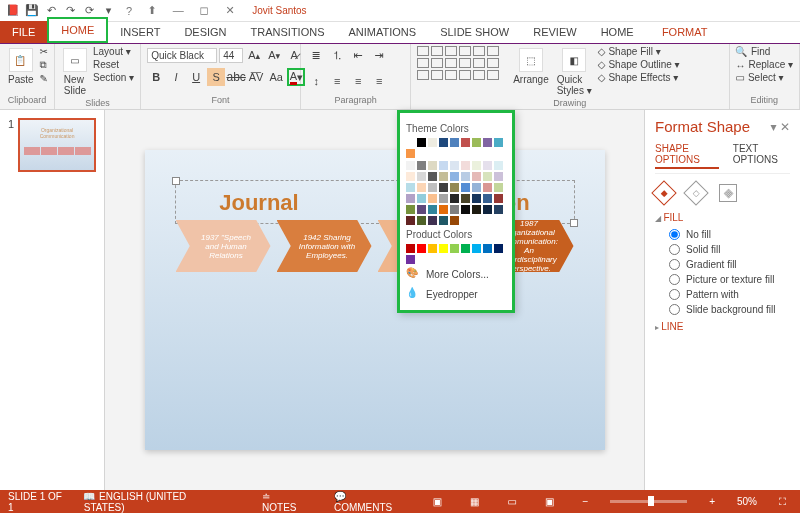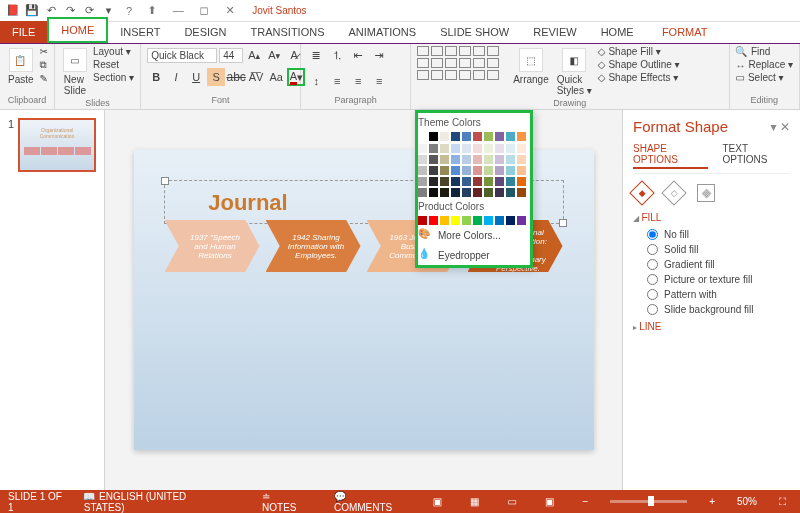--- a/index.html
+++ b/index.html
@@ -41,41 +41,41 @@
 .slide-area{flex:1;background:#f3f3f3;display:flex;align-items:center;justify-content:center;position:relative}
 .slide{width:460px;height:300px;background:linear-gradient(#e8f0f7,#bcd2e5);box-shadow:0 2px 6px rgba(0,0,0,.2);position:relative;padding:20px}
 .slide-selbox{position:absolute;top:30px;left:30px;right:30px;height:44px;border:1px dashed #999}
 .slide-selbox::before,.slide-selbox::after{content:"";position:absolute;width:6px;height:6px;background:#fff;border:1px solid #888}
 .slide-selbox::before{top:-4px;left:-4px}
 .slide-selbox::after{bottom:-4px;right:-4px}
 .slide-title{font-family:"Arial Black",sans-serif;font-size:22px;font-weight:900;color:#cc7a2e;text-align:center;line-height:44px}
 .arrows-row{display:flex;gap:6px;margin-top:50px;justify-content:center}
 .chev{position:relative;width:95px;height:52px;display:flex;align-items:center;justify-content:center;padding:0 12px 0 18px;color:#fff;font-size:8px;font-style:italic;text-align:center;clip-path:polygon(0 0,85% 0,100% 50%,85% 100%,0 100%,15% 50%)}
 .c1{background:#f0c3a8}.c2{background:#d97e3e}.c3{background:#efb58b}.c4{background:#c65f1f}
-.format-pane{width:178px;border-left:1px solid #d4d4d4;padding:8px 10px;background:#fff}
+.format-pane{width:156px;border-left:1px solid #d4d4d4;padding:8px 10px;background:#fff}
 .fp-title{color:#c43e1c;font-size:15px;font-weight:400;display:flex;justify-content:space-between;align-items:center}
 .fp-close{color:#888;font-size:12px}
 .fp-tabs{display:flex;gap:14px;margin-top:8px;font-size:10px;border-bottom:1px solid #eee;padding-bottom:4px}
 .fp-tab.active{color:#c43e1c;border-bottom:2px solid #c43e1c;padding-bottom:2px}
 .fp-icons{display:flex;gap:14px;margin:10px 0}
 .fp-ico{width:18px;height:18px;border:1px solid #c43e1c;display:flex;align-items:center;justify-content:center;color:#c43e1c;transform:rotate(45deg);font-size:9px}
 .fp-ico span{transform:rotate(-45deg)}
 .fp-section{font-size:10px}
 .fp-head{color:#c43e1c;font-size:10px;margin:6px 0;cursor:pointer}
 .fp-head::before{content:"▸ ";color:#888;font-size:8px}
 .fp-head.open::before{content:"◢ "}
 .fp-radio{display:flex;align-items:center;gap:6px;margin:4px 0 4px 14px;font-size:10px}
 .fp-radio input{width:11px;height:11px}
 .status{height:23px;background:#c43e1c;color:#fff;display:flex;align-items:center;font-size:10px;padding:0 8px;gap:16px}
 .status .spacer{flex:1}
 .status .vbtn{padding:0 6px;cursor:pointer}
 .zoom-track{width:80px;height:3px;background:rgba(255,255,255,.4);position:relative}
 .zoom-track::after{content:"";position:absolute;width:6px;height:10px;background:#fff;left:38px;top:-4px}
 
-.picker{position:absolute;top:0;left:310px;width:118px;background:#fff;border:3px solid #1fb842;z-index:50;box-shadow:2px 2px 8px rgba(0,0,0,.2);}
+.picker{position:absolute;top:0;left:292px;width:118px;background:#fff;border:3px solid #1fb842;z-index:50;box-shadow:2px 2px 8px rgba(0,0,0,.2);padding:6px}
 .picker-h{font-size:10px;color:#555;margin:4px 0}
 .swatches{display:flex;flex-wrap:wrap;gap:2px}
 .sw{width:9px;height:9px;cursor:pointer}
 .picker-item{display:flex;align-items:center;gap:6px;font-size:10px;padding:3px 0;cursor:pointer}
 .picker-ico{width:14px;height:14px;display:inline-block}
 
 .fontcolor-hl{border:2px solid #1fb842;padding:0}
 .shape-gallery{display:flex;flex-wrap:wrap;width:90px;gap:2px}
 .shape-gallery i{width:12px;height:10px;border:1px solid #888;display:block}
 </style>

